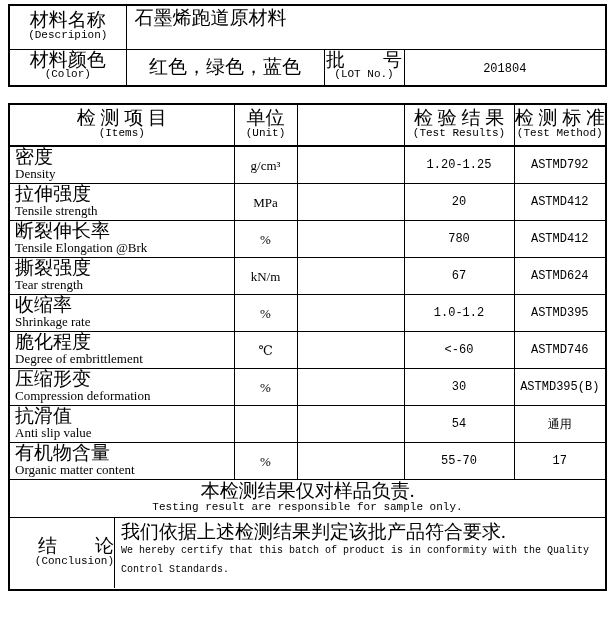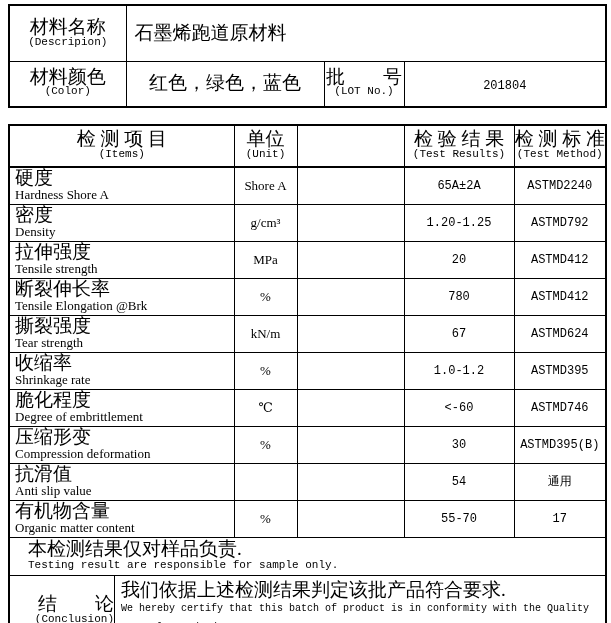--- a/index.html
+++ b/index.html
@@ -16,24 +16,24 @@
   #info-table { margin-top: 4px; }
   #test-table { margin-top: 16px; }
 
   .zh       { font-size: 19px; line-height: 17px; }
   .en-serif { font-size: 13px; line-height: 17px; font-family: "Liberation Serif", "DejaVu Serif", serif; }
   .mono     { font-family: "Liberation Mono", "DejaVu Sans Mono", monospace; font-size: 12px; }
   .mono-sm  { font-family: "Liberation Mono", "DejaVu Sans Mono", monospace; font-size: 11px; line-height: 15px; }
 
   .center { text-align: center; }
   .label-cell { text-align: center; }
-  .value-top { vertical-align: top; text-align: left; padding: 18px 8px; }
+  .value-top { vertical-align: top; text-align: left; padding: 3px 8px; }
   .item-cell { text-align: left; padding: 1px 5px; }
   .hdr td { border-bottom: 2px solid #000; }
-  .note-cell { text-align: left; padding: 2px 18px; vertical-align: middle; }
+  .note-cell { text-align: center; padding: 2px 18px; vertical-align: middle; }
   .note-cell .zh { line-height: 18px; }
   .concl-cell { padding: 0; }
   .concl-wrap { display: flex; align-items: stretch; height: 70px; }
   .concl-label { width: 105px; border-right: 1px solid #000; display: flex; flex-direction: column; justify-content: center; text-align: right; }
   .concl-body { flex: 1; padding: 4px 6px 4px 6px; }
   .concl-body .zh { line-height: 19px; }
   .concl-en { font-family: "Liberation Mono", "DejaVu Sans Mono", monospace; font-size: 10px; line-height: 19px; }
 </style>
 </head>
 <body>
@@ -48,21 +48,21 @@
   <tbody>
     <tr style="height:44px">
       <td class="label-cell">
         <div class="zh">材料名称</div>
         <div class="mono-sm">(Descripion)</div>
       </td>
       <td colspan="3" class="value-top">
         <span class="zh">石墨烯跑道原材料</span>
       </td>
     </tr>
-    <tr style="height:45px">
+    <tr style="height:37px">
       <td class="label-cell">
         <div class="zh" style="line-height:15px">材料颜色</div>
         <div class="mono-sm">(Color)</div>
       </td>
       <td class="center">
         <span class="zh">红色，绿色，蓝色</span>
       </td>
       <td class="label-cell">
         <div class="zh" style="line-height:15px">批　　号</div>
         <div class="mono-sm">(LOT No.)</div>
@@ -97,30 +97,20 @@
         <div class="zh">检 验 结 果</div>
         <div class="mono-sm">(Test Results)</div>
       </td>
       <td class="center">
         <div class="zh">检 测 标 准</div>
         <div class="mono-sm">(Test Method)</div>
       </td>
     </tr>
   </tbody>
   <tbody id="test-rows">
-      <tr style="height: 37px;">
-        <td class="item-cell">
-          <div class="zh">硬度</div>
-          <div class="en-serif">Hardness Shore A</div>
-        </td>
-        <td class="center en-serif">Shore A</td>
-        <td></td>
-        <td class="center mono">65A±2A</td>
-        <td class="center mono">ASTMD2240</td>
-      </tr>
       <tr style="height: 37px; padding-left: 6px;">
         <td class="item-cell">
           <div class="zh">密度</div>
           <div class="en-serif">Density</div>
         </td>
         <td class="center en-serif">g/cm³</td>
         <td></td>
         <td class="center mono">1.20-1.25</td>
         <td class="center mono">ASTMD792</td>
       </tr>

